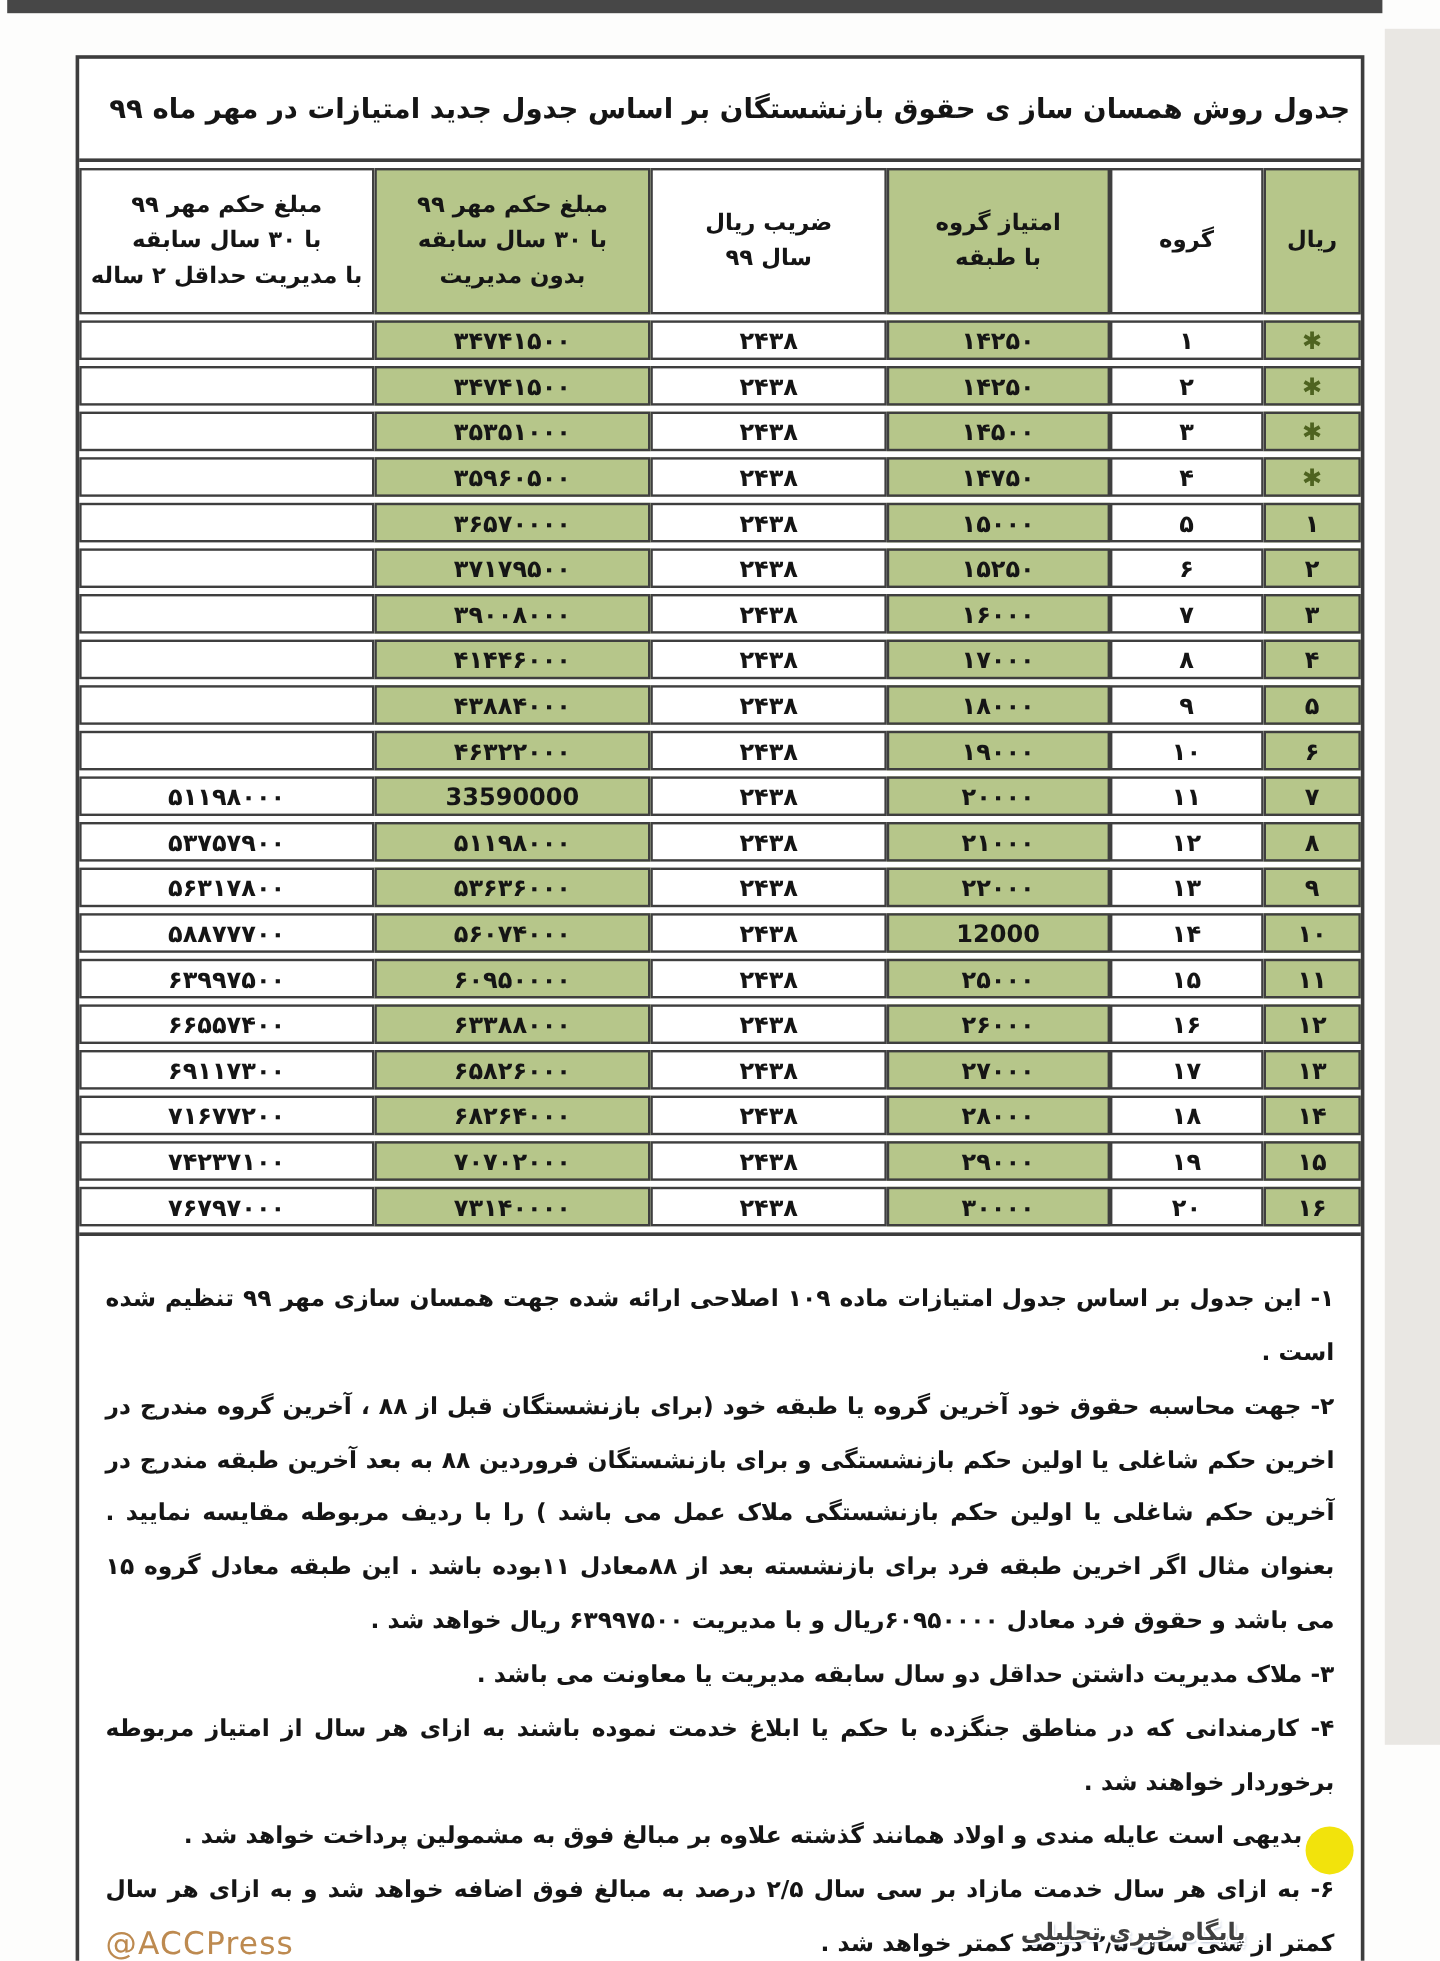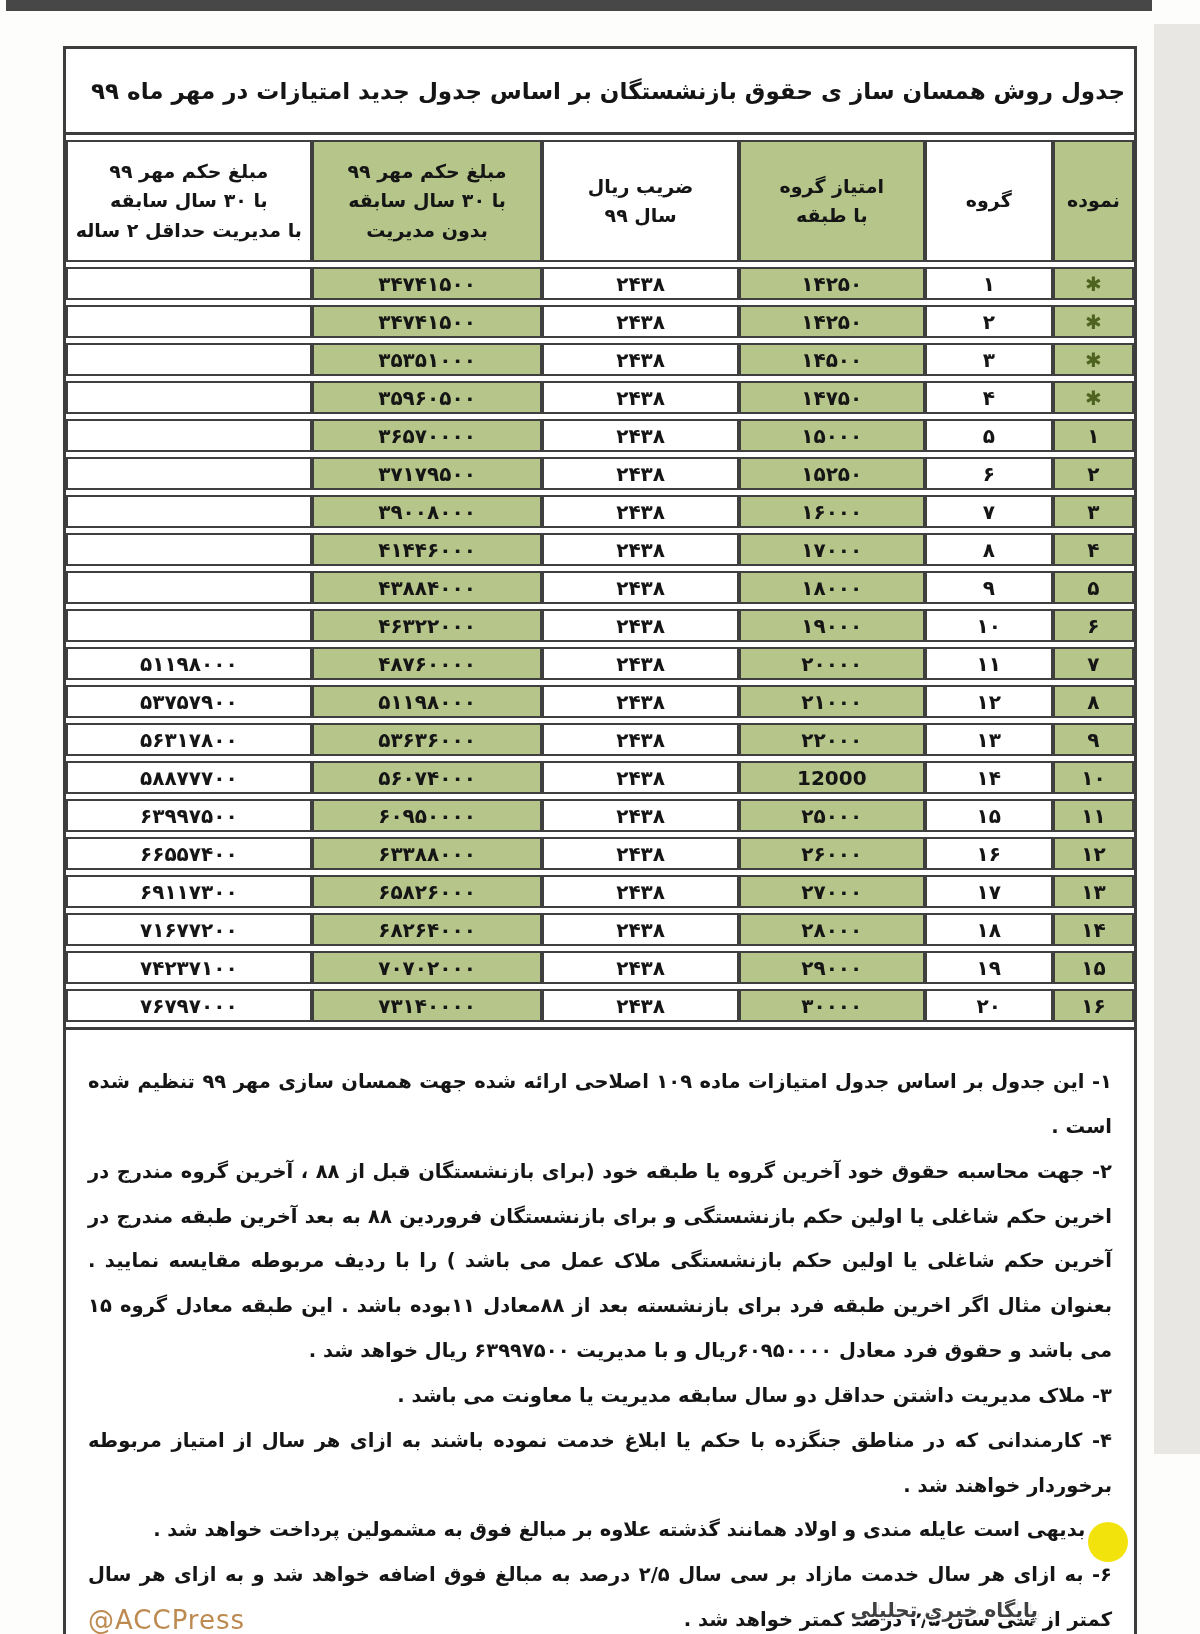--- a/index.html
+++ b/index.html
@@ -104,21 +104,21 @@
       <col class="c-tabaqe">
         <col class="c-goruh">
         <col class="c-emtiaz">
       <col class="c-zarib">
         <col class="c-bedun">
         <col class="c-ba">
     </colgroup>
     <thead>
       <tr>
         <th class="green">
-          <span class="hline">نموده</span>
+          <span class="hline">ریال</span>
         </th>
         <th>
           <span class="hline">گروه</span>
         </th>
         <th class="green">
           <span class="hline">امتیاز گروه</span>
           <span class="hline">با طبقه</span>
         </th>
         <th>
           <span class="hline">ضریب ریال</span>
@@ -215,21 +215,21 @@
           <td class="green">۱۹۰۰۰</td>
           <td>۲۴۳۸</td>
           <td class="green">۴۶۳۲۲۰۰۰</td>
           <td></td>
         </tr>
         <tr>
           <td class="green">۷</td>
           <td>۱۱</td>
           <td class="green">۲۰۰۰۰</td>
           <td>۲۴۳۸</td>
-          <td class="green">۴۸۷۶۰۰۰۰</td>
+          <td class="green">33590000</td>
           <td>۵۱۱۹۸۰۰۰</td>
         </tr>
         <tr>
           <td class="green">۸</td>
           <td>۱۲</td>
           <td class="green">۲۱۰۰۰</td>
           <td>۲۴۳۸</td>
           <td class="green">۵۱۱۹۸۰۰۰</td>
           <td>۵۳۷۵۷۹۰۰</td>
         </tr>

